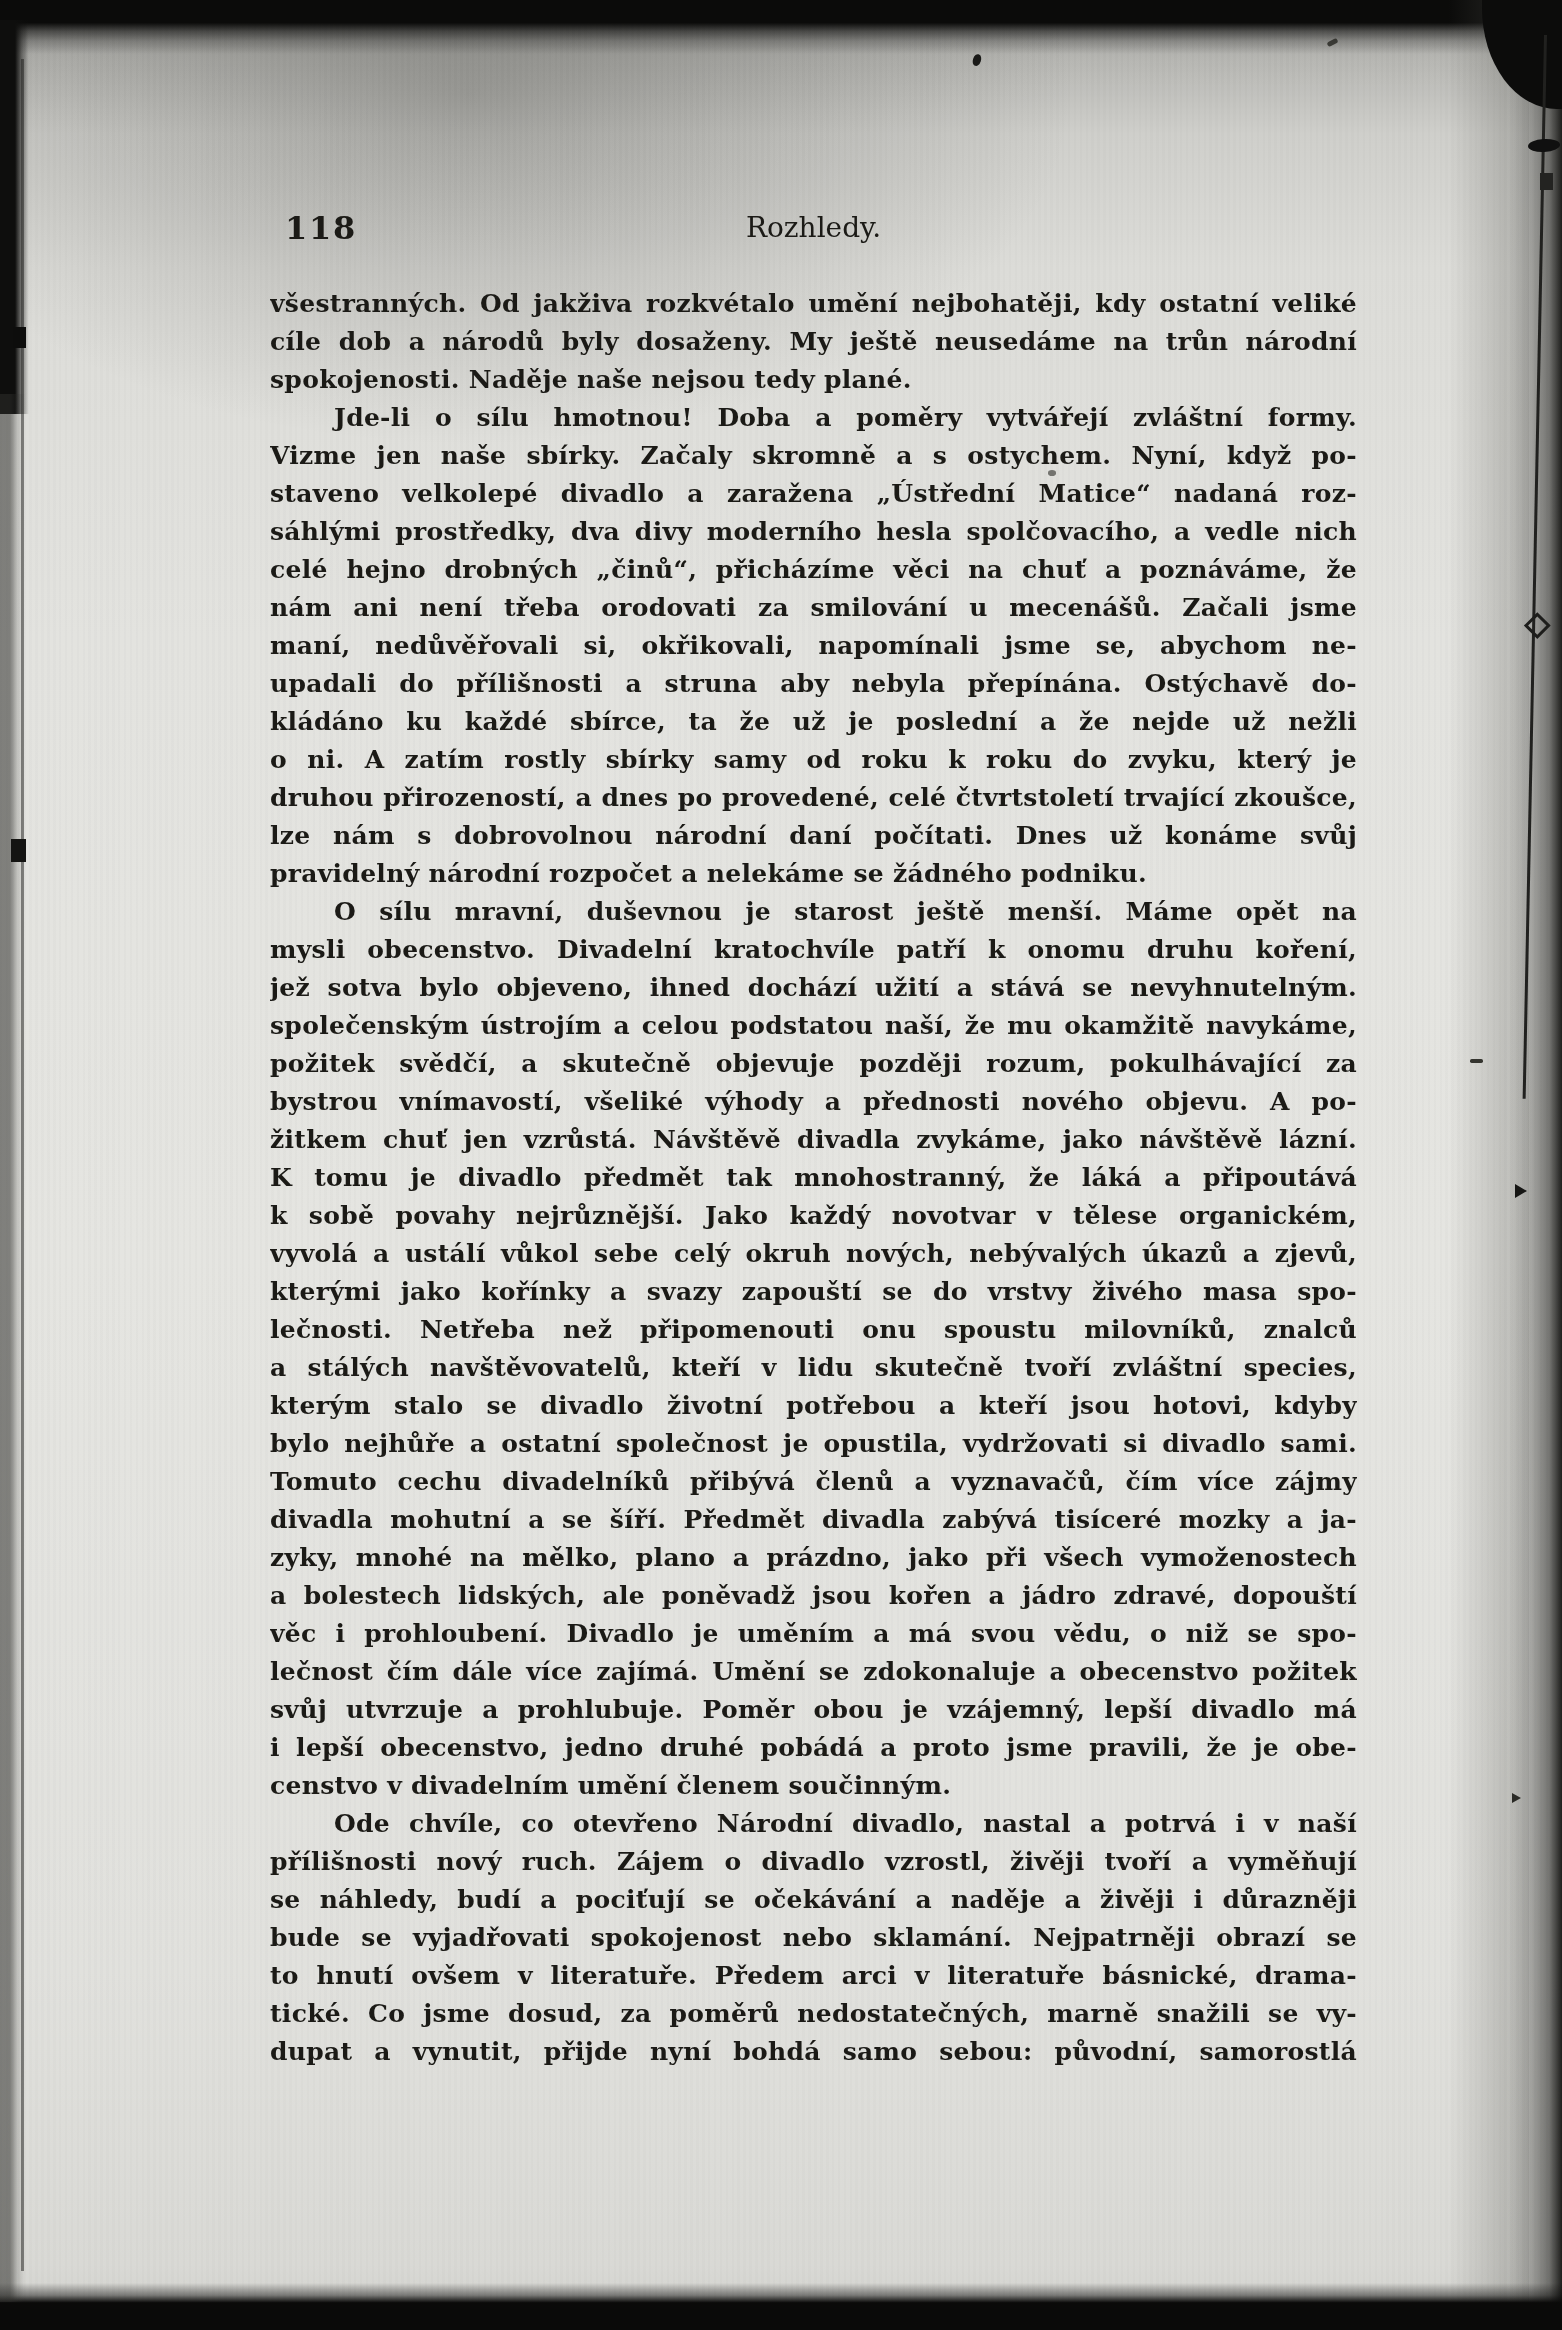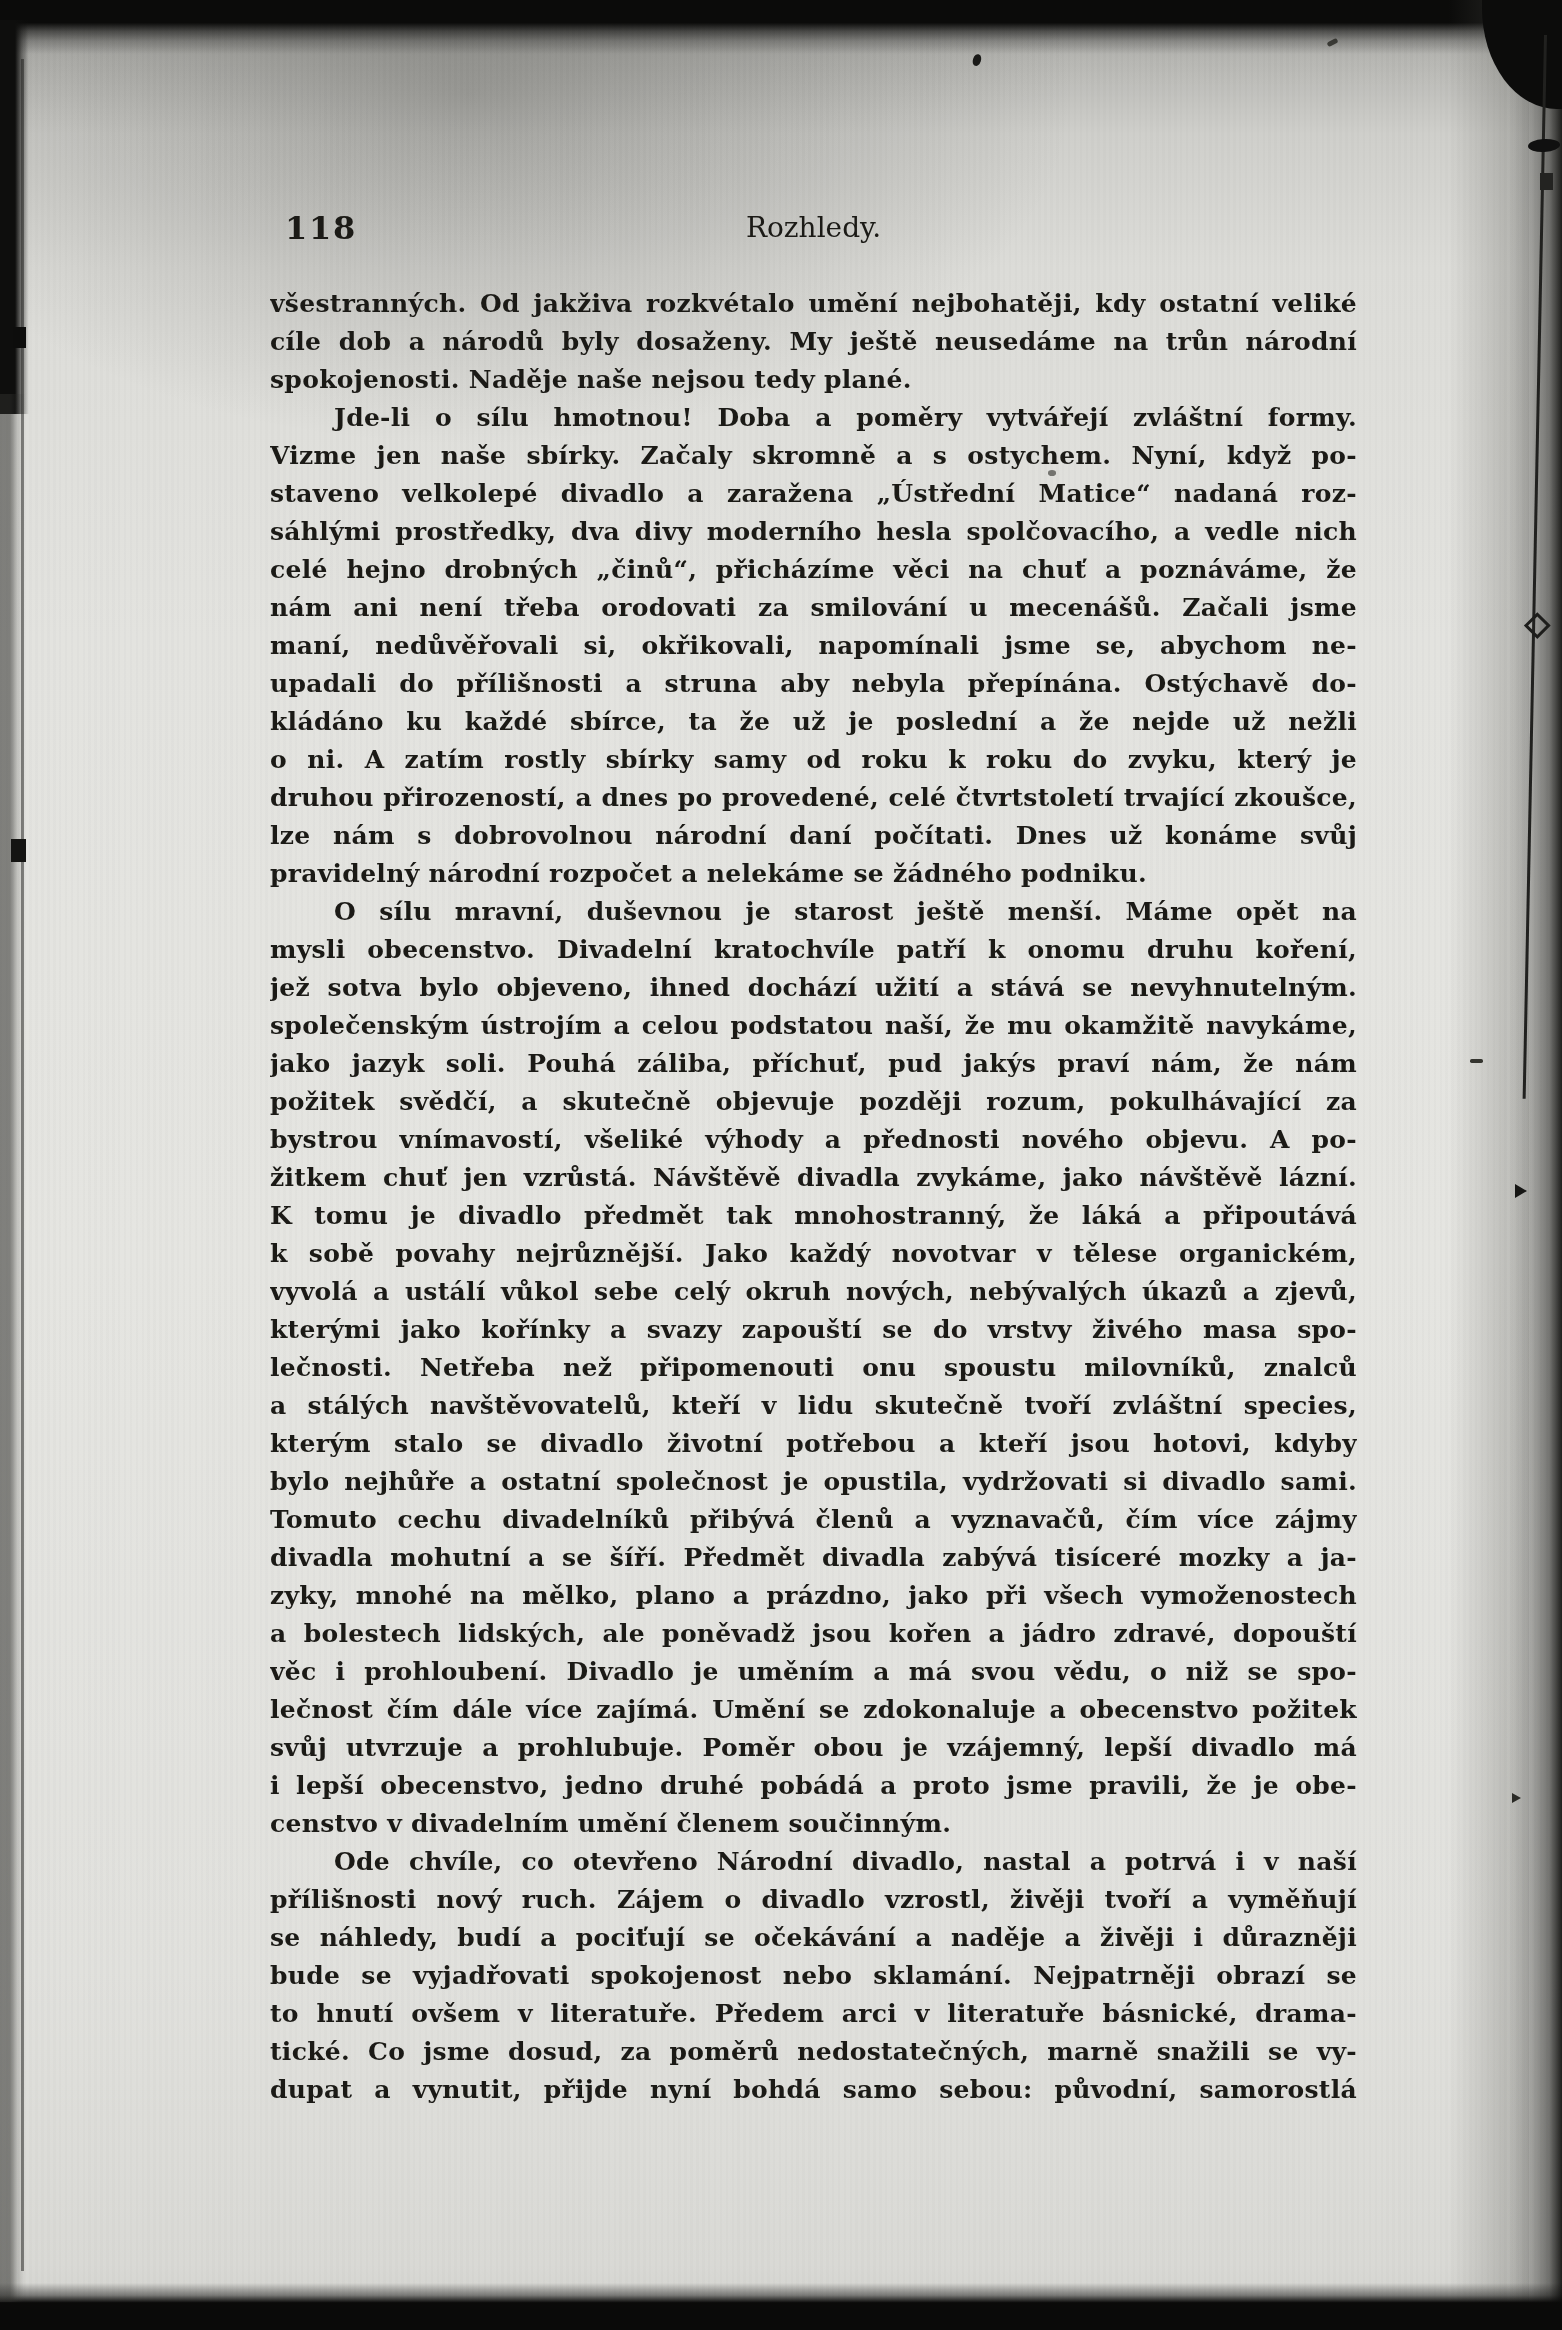--- a/index.html
+++ b/index.html
@@ -158,21 +158,20 @@
       <div class="line">upadali do přílišnosti a struna aby nebyla přepínána. Ostýchavě do-</div>
       <div class="line">kládáno ku každé sbírce, ta že už je poslední a že nejde už nežli</div>
       <div class="line">o ni. A zatím rostly sbírky samy od roku k roku do zvyku, který je</div>
       <div class="line">druhou přirozeností, a dnes po provedené, celé čtvrtstoletí trvající zkoušce,</div>
       <div class="line">lze nám s dobrovolnou národní daní počítati. Dnes už konáme svůj</div>
       <div class="line end">pravidelný národní rozpočet a nelekáme se žádného podniku.</div>
       <div class="line indent">O sílu mravní, duševnou je starost ještě menší. Máme opět na</div>
       <div class="line">mysli obecenstvo. Divadelní kratochvíle patří k onomu druhu koření,</div>
       <div class="line">jež sotva bylo objeveno, ihned dochází užití a stává se nevyhnutelným.</div>
       <div class="line">společenským ústrojím a celou podstatou naší, že mu okamžitě navykáme,</div>
-      <div class="line">jako jazyk soli. Pouhá záliba, příchuť, pud jakýs praví nám, že nám</div>
       <div class="line">požitek svědčí, a skutečně objevuje později rozum, pokulhávající za</div>
       <div class="line">bystrou vnímavostí, všeliké výhody a přednosti nového objevu. A po-</div>
       <div class="line">žitkem chuť jen vzrůstá. Návštěvě divadla zvykáme, jako návštěvě lázní.</div>
       <div class="line">K tomu je divadlo předmět tak mnohostranný, že láká a připoutává</div>
       <div class="line">k sobě povahy nejrůznější. Jako každý novotvar v tělese organickém,</div>
       <div class="line">vyvolá a ustálí vůkol sebe celý okruh nových, nebývalých úkazů a zjevů,</div>
       <div class="line">kterými jako kořínky a svazy zapouští se do vrstvy živého masa spo-</div>
       <div class="line">lečnosti. Netřeba než připomenouti onu spoustu milovníků, znalců</div>
       <div class="line">a stálých navštěvovatelů, kteří v lidu skutečně tvoří zvláštní species,</div>
       <div class="line">kterým stalo se divadlo životní potřebou a kteří jsou hotovi, kdyby</div>

